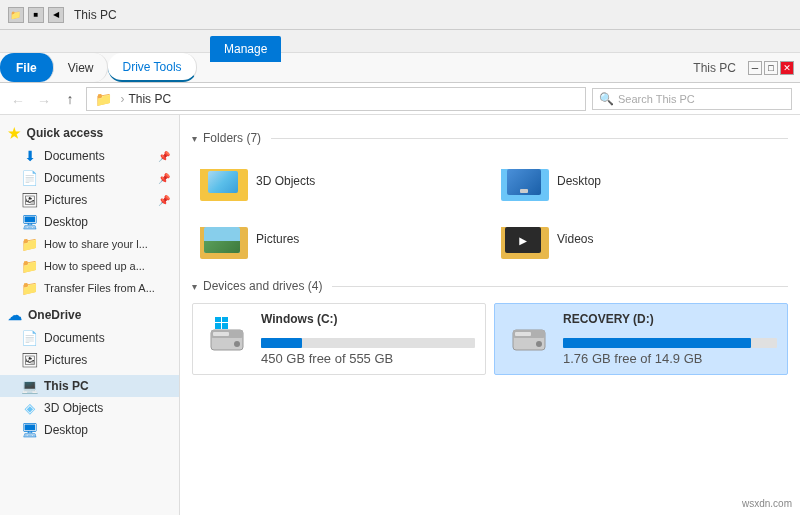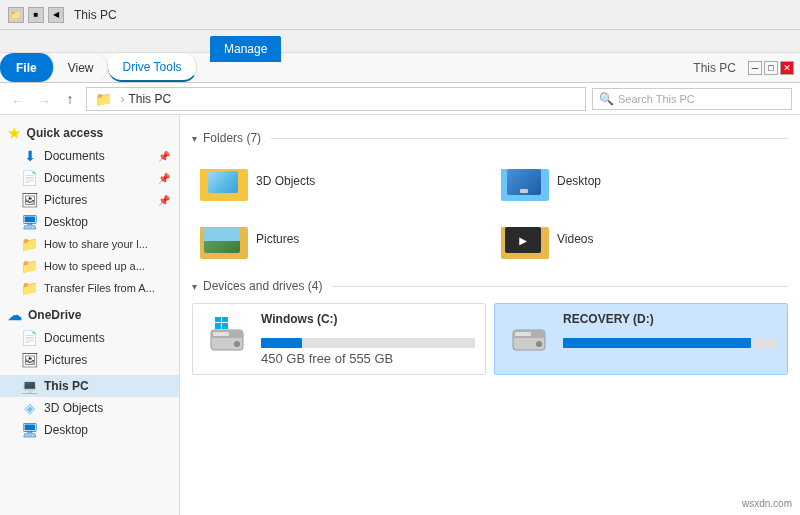--- a/index.html
+++ b/index.html
@@ -452,20 +452,21 @@
             <rect x="4" y="14" width="32" height="8" rx="2" fill="#b0b0b0"></rect>
             <circle cx="30" cy="28" r="3" fill="#888"></circle>
             <rect x="6" y="16" width="16" height="4" rx="1" fill="#e0e0e0"></rect>
           </svg>
         </div>
         <div class="drive-info">
           <div class="drive-name">RECOVERY (D:)</div>
           <div class="drive-bar-bg">
             <div class="drive-bar-fill" style="width:88%; background:#0078d7;"></div>
           </div>
+          <div class="drive-free">1.76 GB free of 14.9 GB</div>
         </div>
       </div>
 
     </div>
 
   </div>
 
 </div>
 
 <div class="watermark">wsxdn.com</div>

